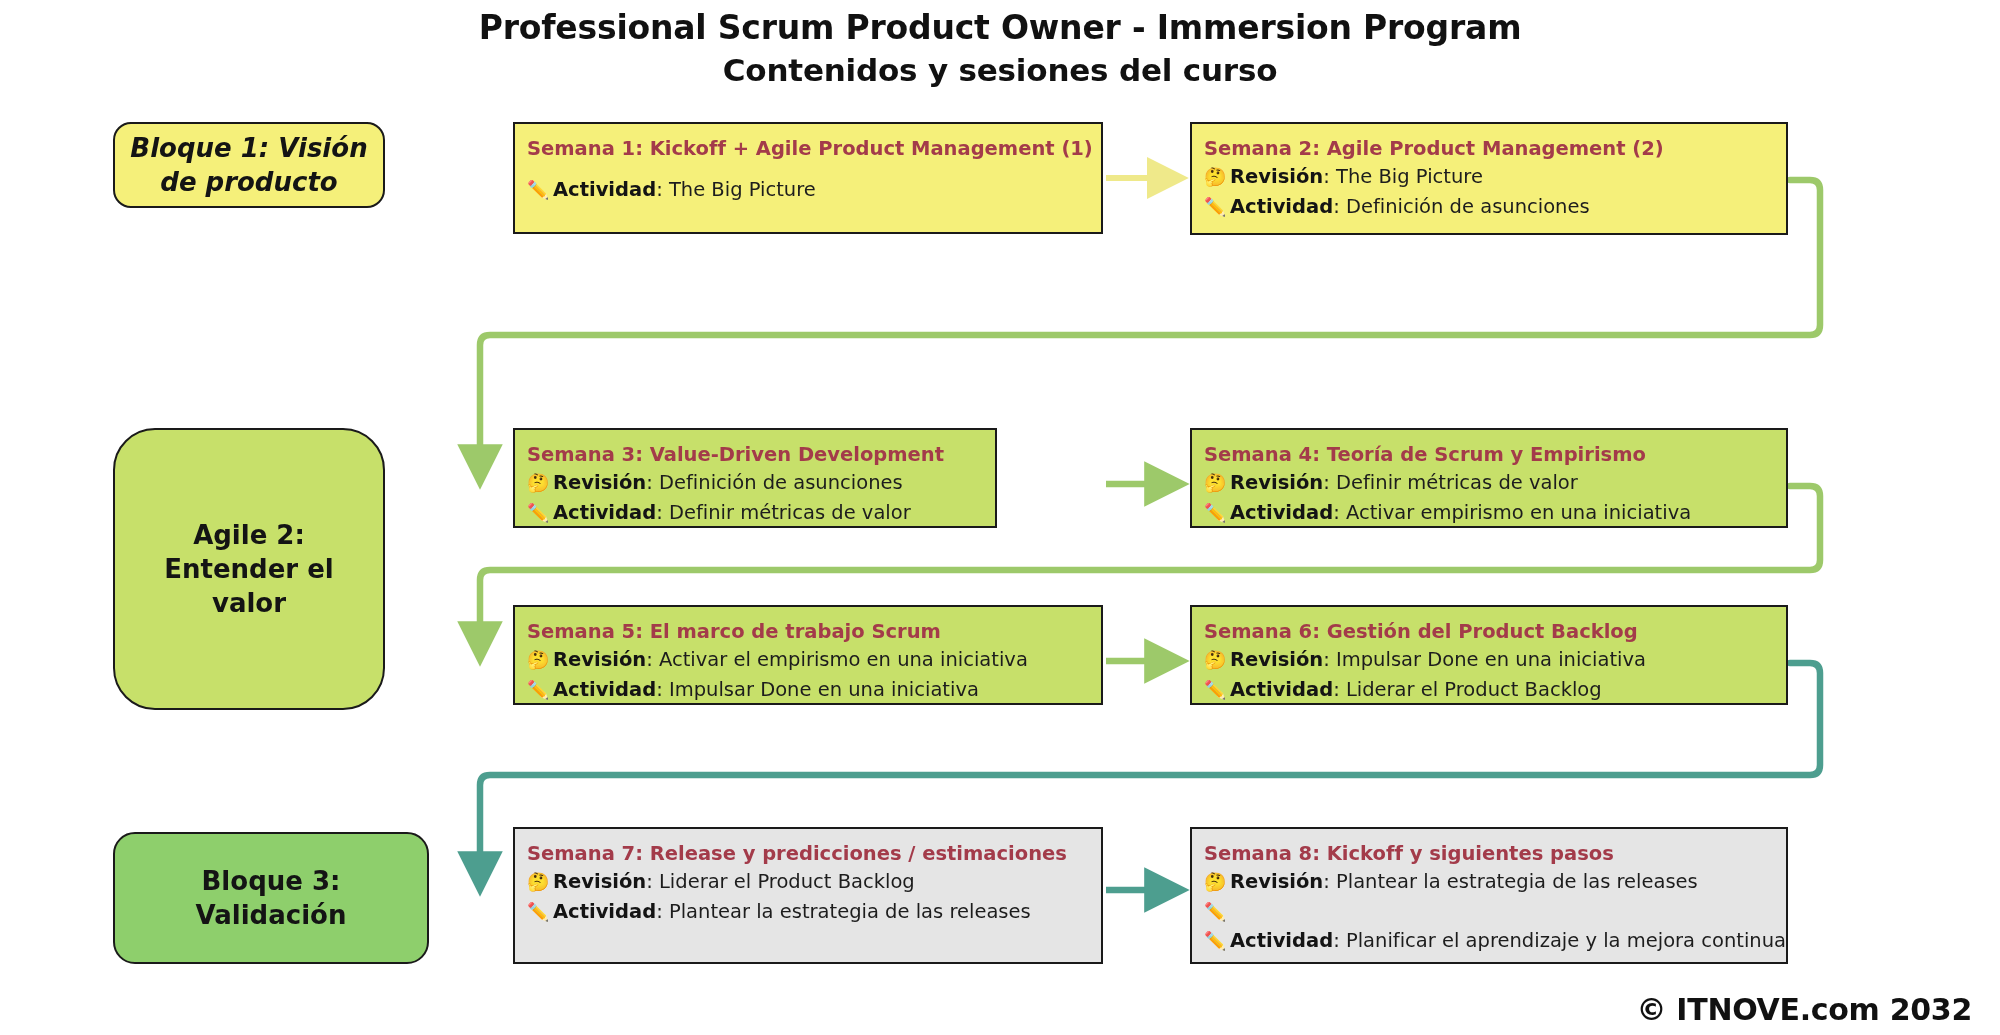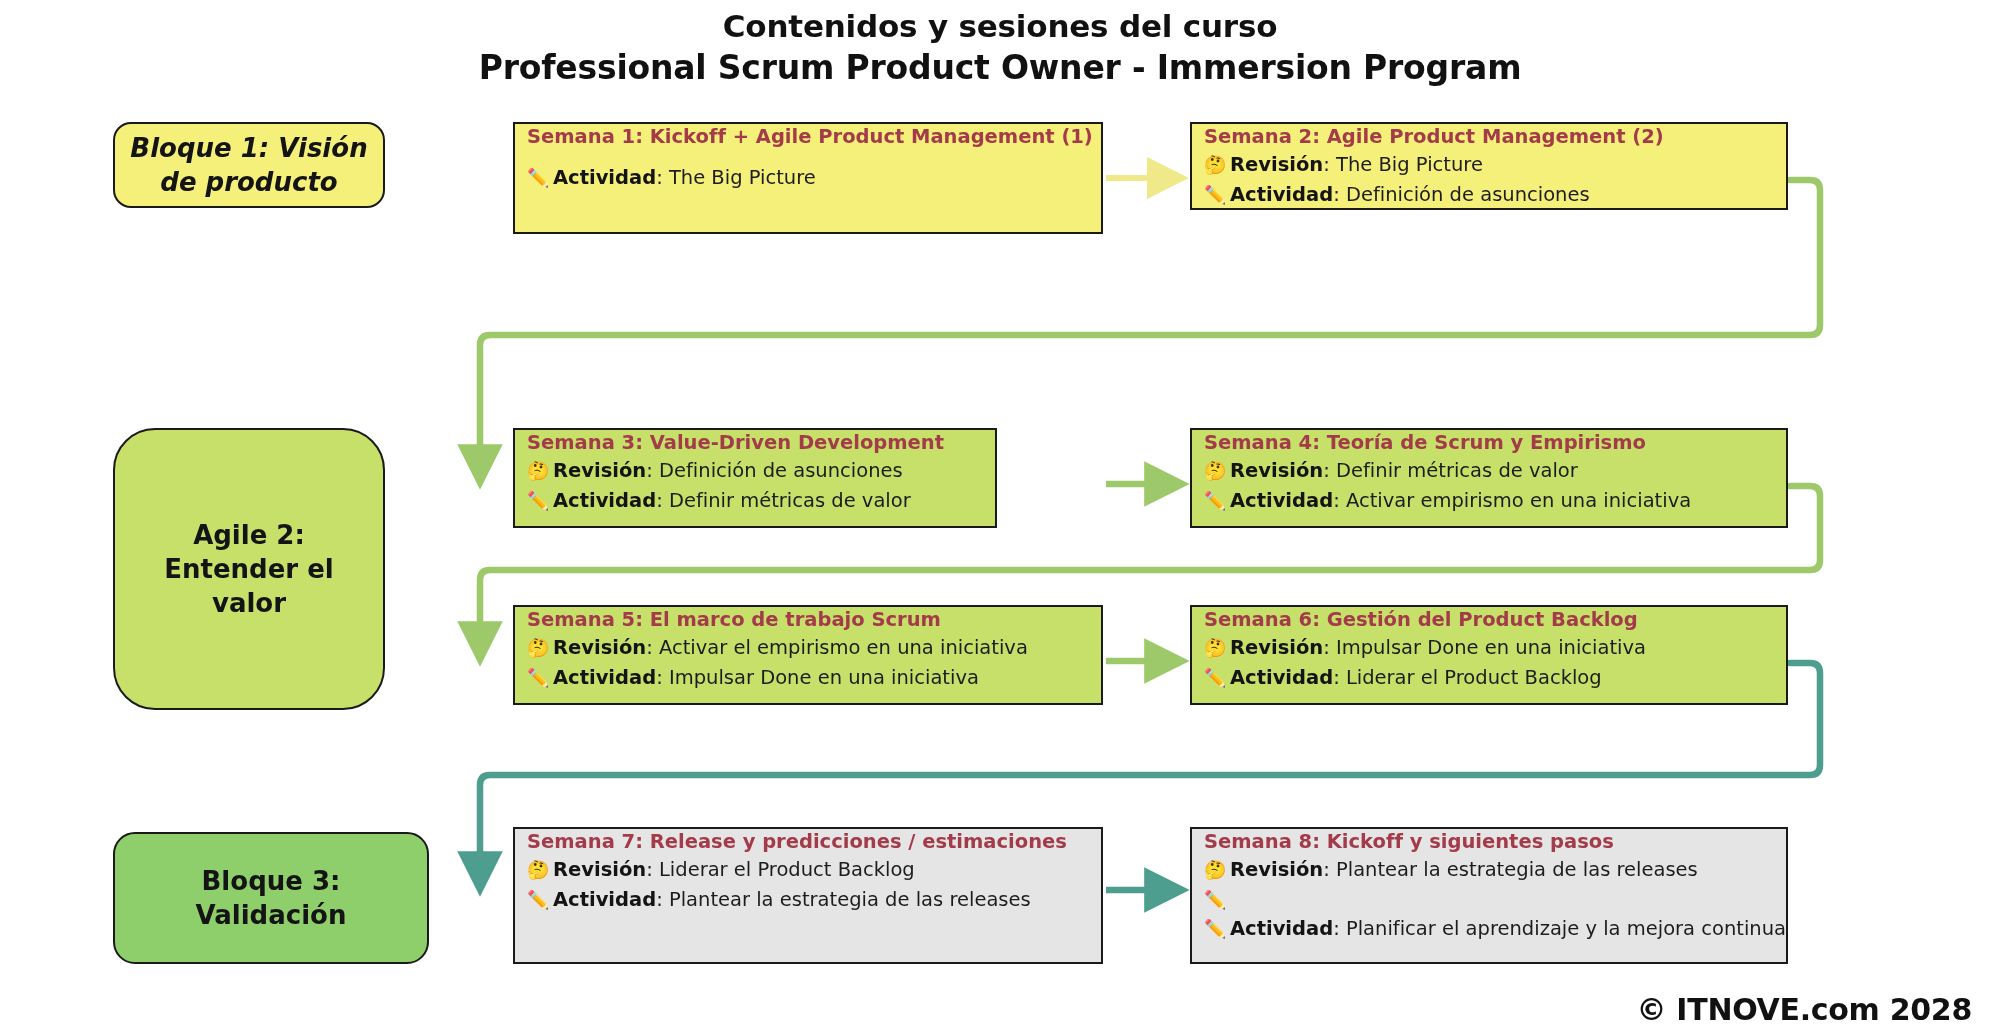--- a/index.html
+++ b/index.html
@@ -80,21 +80,21 @@
     background: #8ecf6c;
     border-radius: 22px;
     font-size: 26px;
   }
 
   
   .week-card {
     position: absolute;
     border: 2.5px solid #1a1a1a;
     box-sizing: border-box;
-    padding: 1px 12px 12px 12px;
+    padding: 13px 12px 12px 12px;
   }
   .week-card.yellow { background: #f5f07a; }
   .week-card.lime   { background: #c7e06a; }
   .week-card.green  { background: #e5e5e5; }
 
   .week-title {
     font-size: 19.5px;
     font-weight: bold;
     color: #a33b4a;
     line-height: 1.25;
@@ -121,21 +121,21 @@
     font-weight: bold;
     color: #141414;
   }
   .week-line .line-text {
     color: #1d1d1d;
   }
   .week-card.spacer-top .week-title { margin-bottom: 16px; }
 
   
   #card-s1 { left: 513px;  top: 122px;  width: 590px; height: 112px; }
-  #card-s2 { left: 1190px; top: 122px;  width: 598px; height: 88px; }
+  #card-s2 { left: 1190px; top: 122px;  width: 598px; height: 113px; }
   #card-s3 { left: 513px;  top: 428px;  width: 484px; height: 100px; }
   #card-s4 { left: 1190px; top: 428px;  width: 598px; height: 100px; }
   #card-s5 { left: 513px;  top: 605px;  width: 590px; height: 100px; }
   #card-s6 { left: 1190px; top: 605px;  width: 598px; height: 100px; }
   #card-s7 { left: 513px;  top: 827px;  width: 590px; height: 137px; }
   #card-s8 { left: 1190px; top: 827px;  width: 598px; height: 137px; }
 
   
   .footer-copyright {
     position: absolute;
@@ -144,22 +144,22 @@
     font-size: 30px;
     font-weight: bold;
     color: #111111;
     letter-spacing: -0.3px;
   }
 </style>
 </head>
 <body>
 
 <div class="title-block">
+  <div class="title-line title-line-2">Professional Scrum Product Owner - Immersion Program</div>
   <div class="title-line title-line-1">Contenidos y sesiones del curso</div>
-  <div class="title-line title-line-2">Professional Scrum Product Owner - Immersion Program</div>
 </div>
 
 <svg class="connectors" viewBox="0 0 2000 1035">
   <defs>
     <marker id="arw-yellow" markerWidth="7" markerHeight="7" refX="5.2" refY="3.5" orient="auto">
       <path d="M0,0 L7,3.5 L0,7 z" fill="#efe98a"></path>
     </marker>
     <marker id="arw-lime" markerWidth="7" markerHeight="7" refX="5.2" refY="3.5" orient="auto">
       <path d="M0,0 L7,3.5 L0,7 z" fill="#9dc96a"></path>
     </marker>
@@ -293,13 +293,13 @@
   </div>
   <div class="week-line">
     <span class="line-icon">✏️</span>
   </div>
   <div class="week-line">
     <span class="line-icon">✏️</span>
     <span><span class="line-label">Actividad</span><span class="line-text">: Planificar el aprendizaje y la mejora continua</span></span>
   </div>
 </div>
 
-<div class="footer-copyright">© ITNOVE.com 2028</div>
+<div class="footer-copyright">© ITNOVE.com 2032</div>
 
 </body></html>

